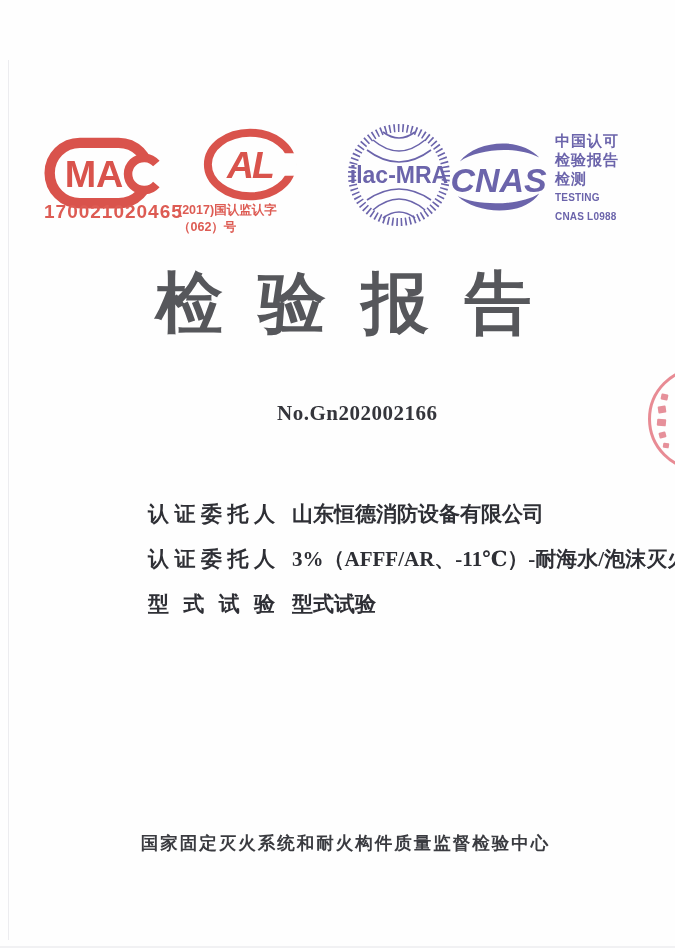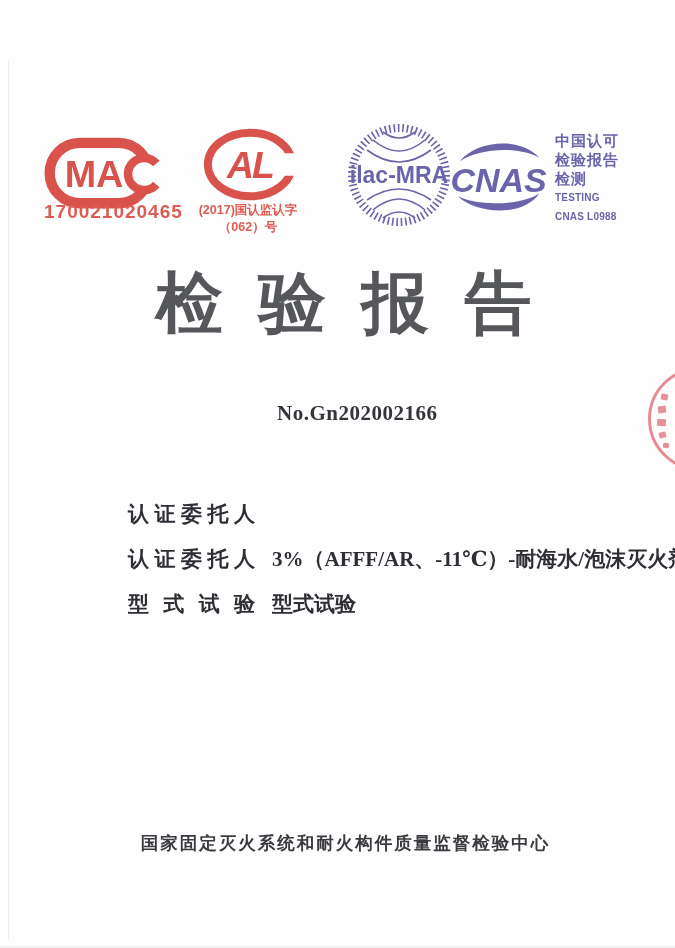--- a/index.html
+++ b/index.html
@@ -13,21 +13,21 @@
   
   .logo{position:absolute;}
   .cma-svg{left:44px;top:136px;width:118px;height:76px;}
   .cma-number{
     position:absolute;left:44px;top:201px;width:122px;text-align:center;
     color:#dd5b53;font-family:"Liberation Sans","DejaVu Sans",sans-serif;
     font-weight:bold;font-size:19px;letter-spacing:1px;
   }
   .cal-svg{left:203px;top:128px;width:94px;height:73px;}
   .cal-caption{
-    position:absolute;left:178px;top:202px;width:140px;text-align:center;
+    position:absolute;left:178px;top:202px;width:140px;text-align:left;
     color:#dd5b53;font-weight:bold;font-size:12.5px;
     font-family:"Liberation Sans","DejaVu Sans",sans-serif;
   }
   .ilac-svg{left:347px;top:120px;width:104px;height:110px;overflow:visible;}
   .cnas-svg{left:450px;top:136px;width:97px;height:80px;}
   .cnas-text{
     position:absolute;left:555px;top:131px;width:115px;
     color:#6b64ab;font-weight:bold;line-height:19px;
     font-family:"Liberation Sans","DejaVu Sans",sans-serif;
   }
@@ -46,21 +46,21 @@
   .report-no{
     position:absolute;left:277px;top:401px;
     font-weight:bold;font-size:21px;color:#34353b;letter-spacing:0.5px;
   }
 
   
   .fields{position:absolute;left:128px;top:502px;}
   .field-row{display:flex;margin-bottom:21px;font-size:21px;color:#2e2f35;line-height:24px;}
   .field-label{
     display:inline-block;width:127px;text-align:justify;text-align-last:justify;
-    font-weight:bold;flex:0 0 127px;
+    font-weight:bold;flex:0 0 127px;margin-left:20px;
   }
   .field-value{margin-left:17px;font-weight:bold;white-space:nowrap;}
 
   
   .footer-line{
     position:absolute;left:8px;top:831px;width:100%;text-align:center;
     font-weight:bold;font-size:17.5px;color:#3a3b40;letter-spacing:2px;
   }
 
   
@@ -130,20 +130,21 @@
     <div class="en">CNAS L0988</div>
   </div>
 
   <div class="report-title">检验报告</div>
 
   <div class="report-no">No.Gn202002166</div>
 
   <div class="fields">
     <div class="field-row">
       <span class="field-label">认证委托人</span>
+      <span class="field-value">山东恒德消防设备有限公司</span>
     </div>
     <div class="field-row">
       <span class="field-label">认证委托人</span>
       <span class="field-value">3%（AFFF/AR、-11℃）-耐海水/泡沫灭火剂</span>
     </div>
     <div class="field-row">
       <span class="field-label">型式试验</span>
       <span class="field-value">型式试验</span>
     </div>
   </div>

